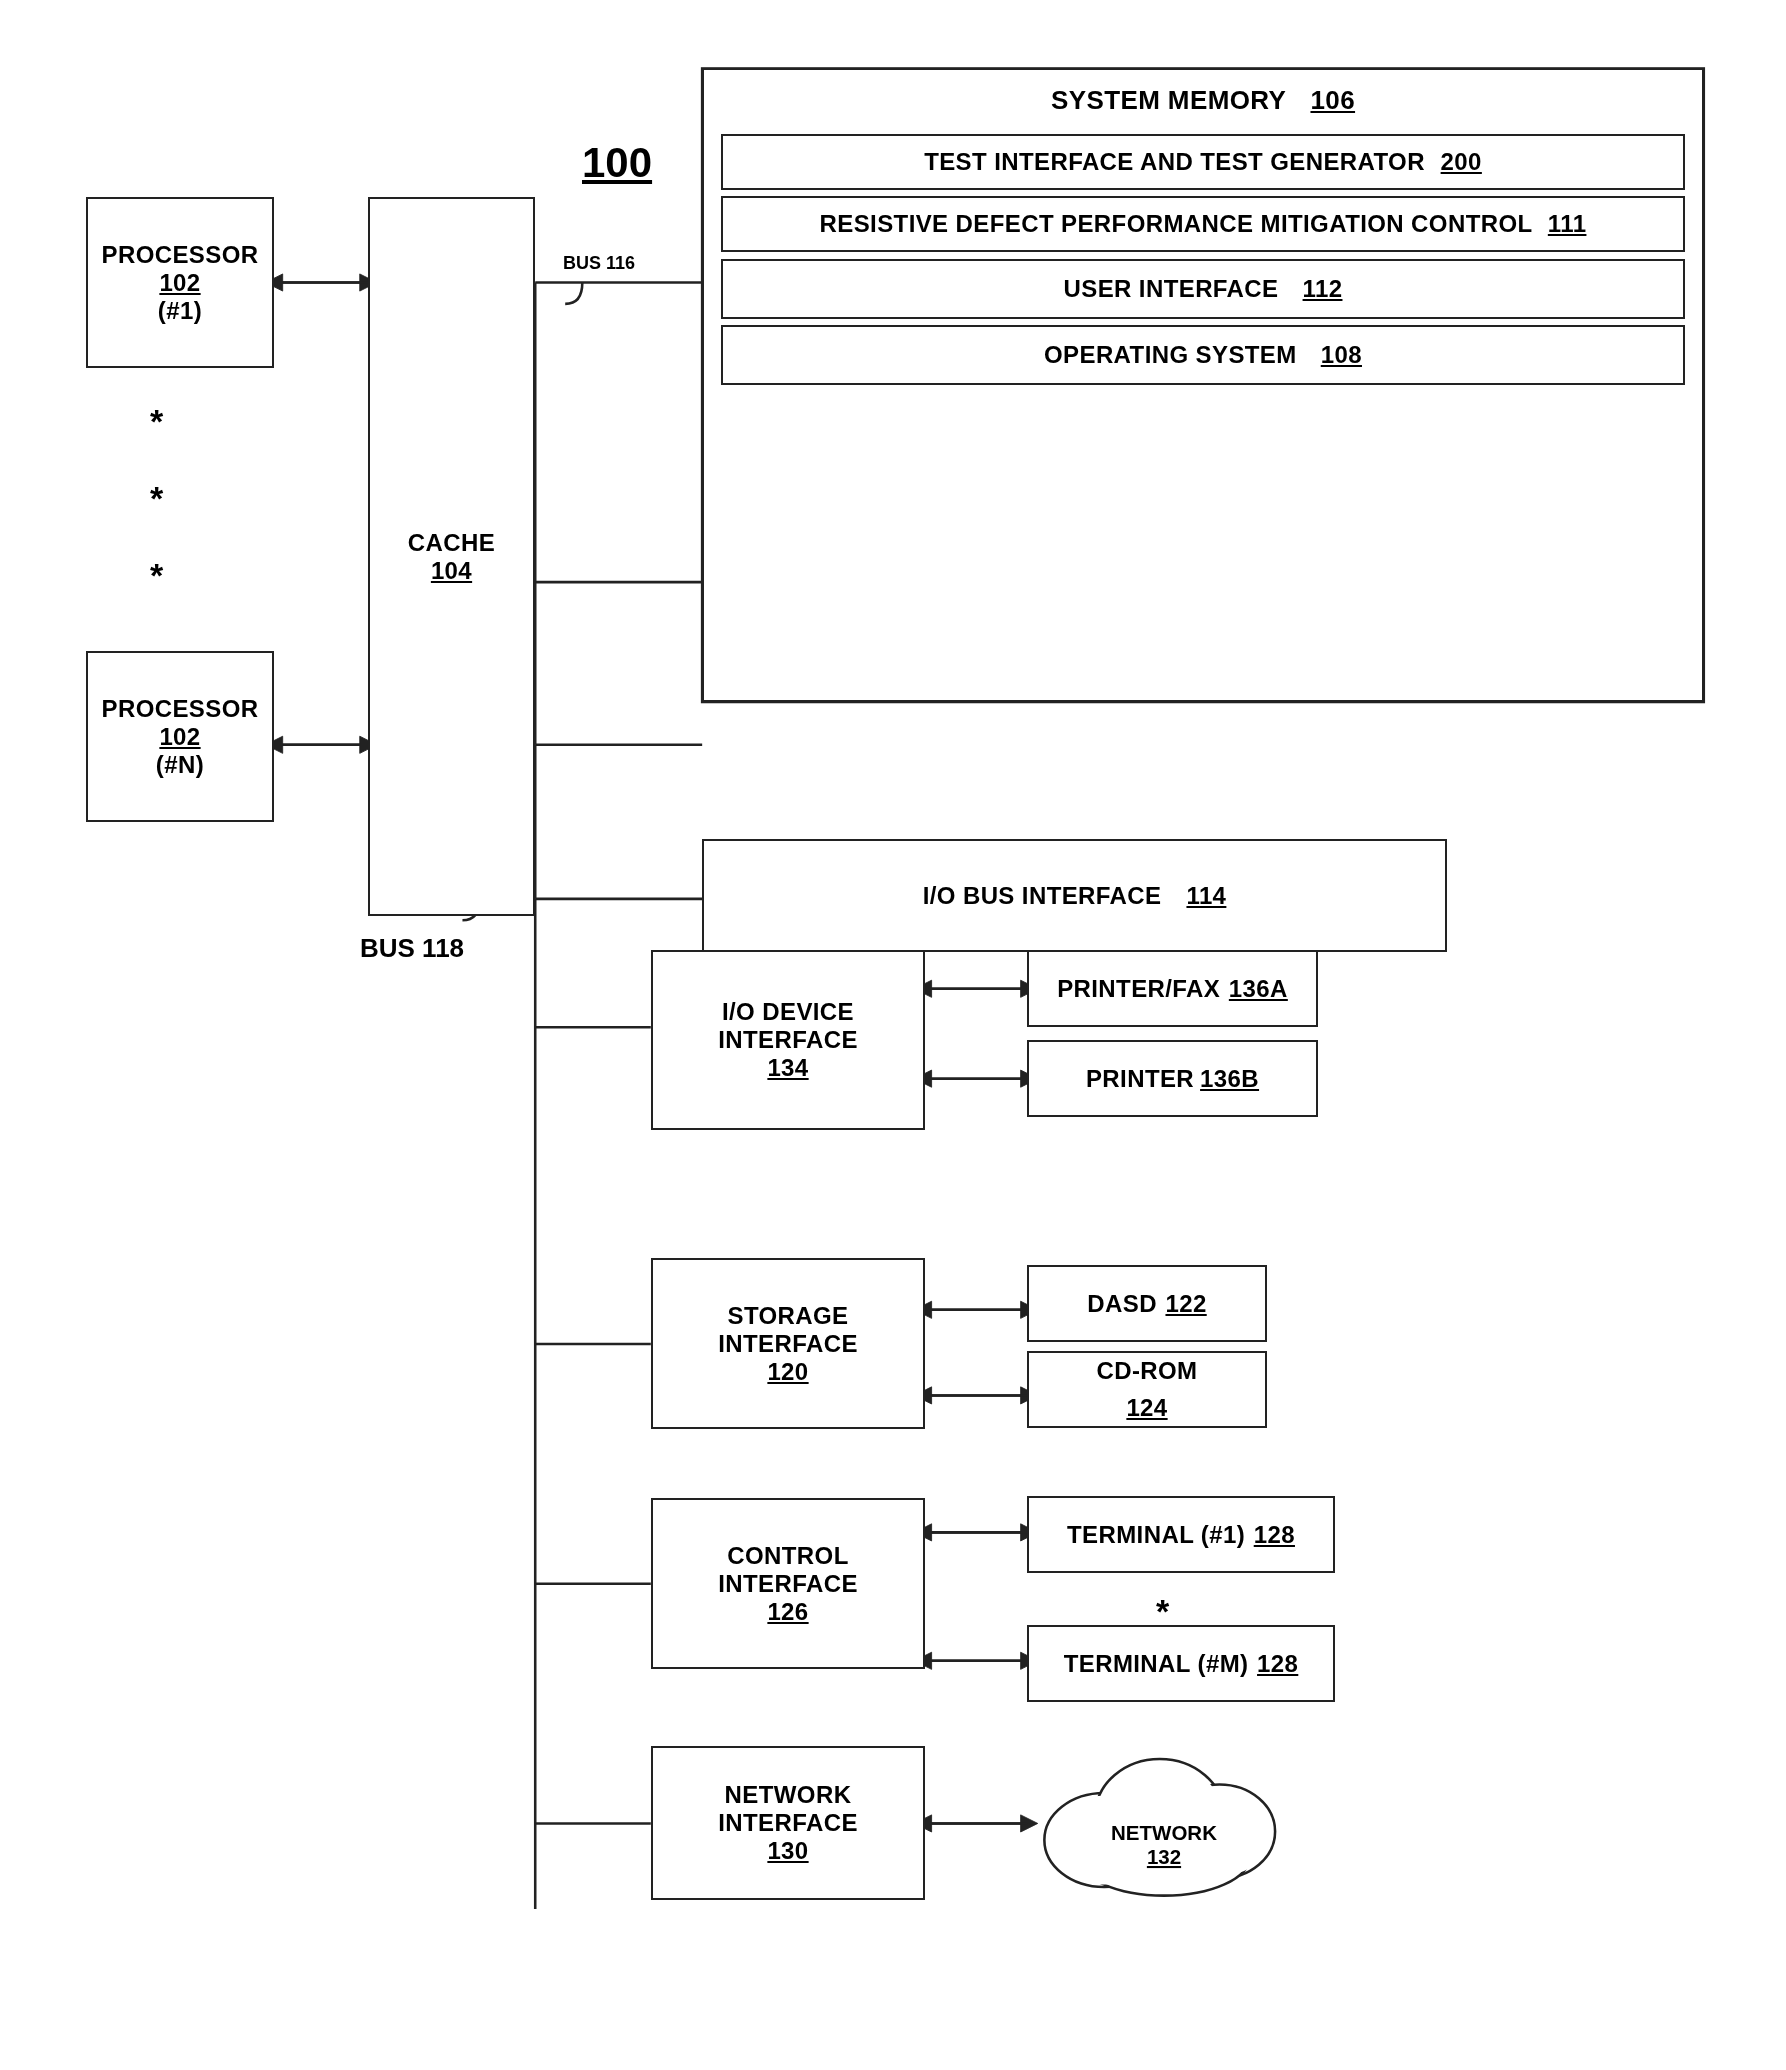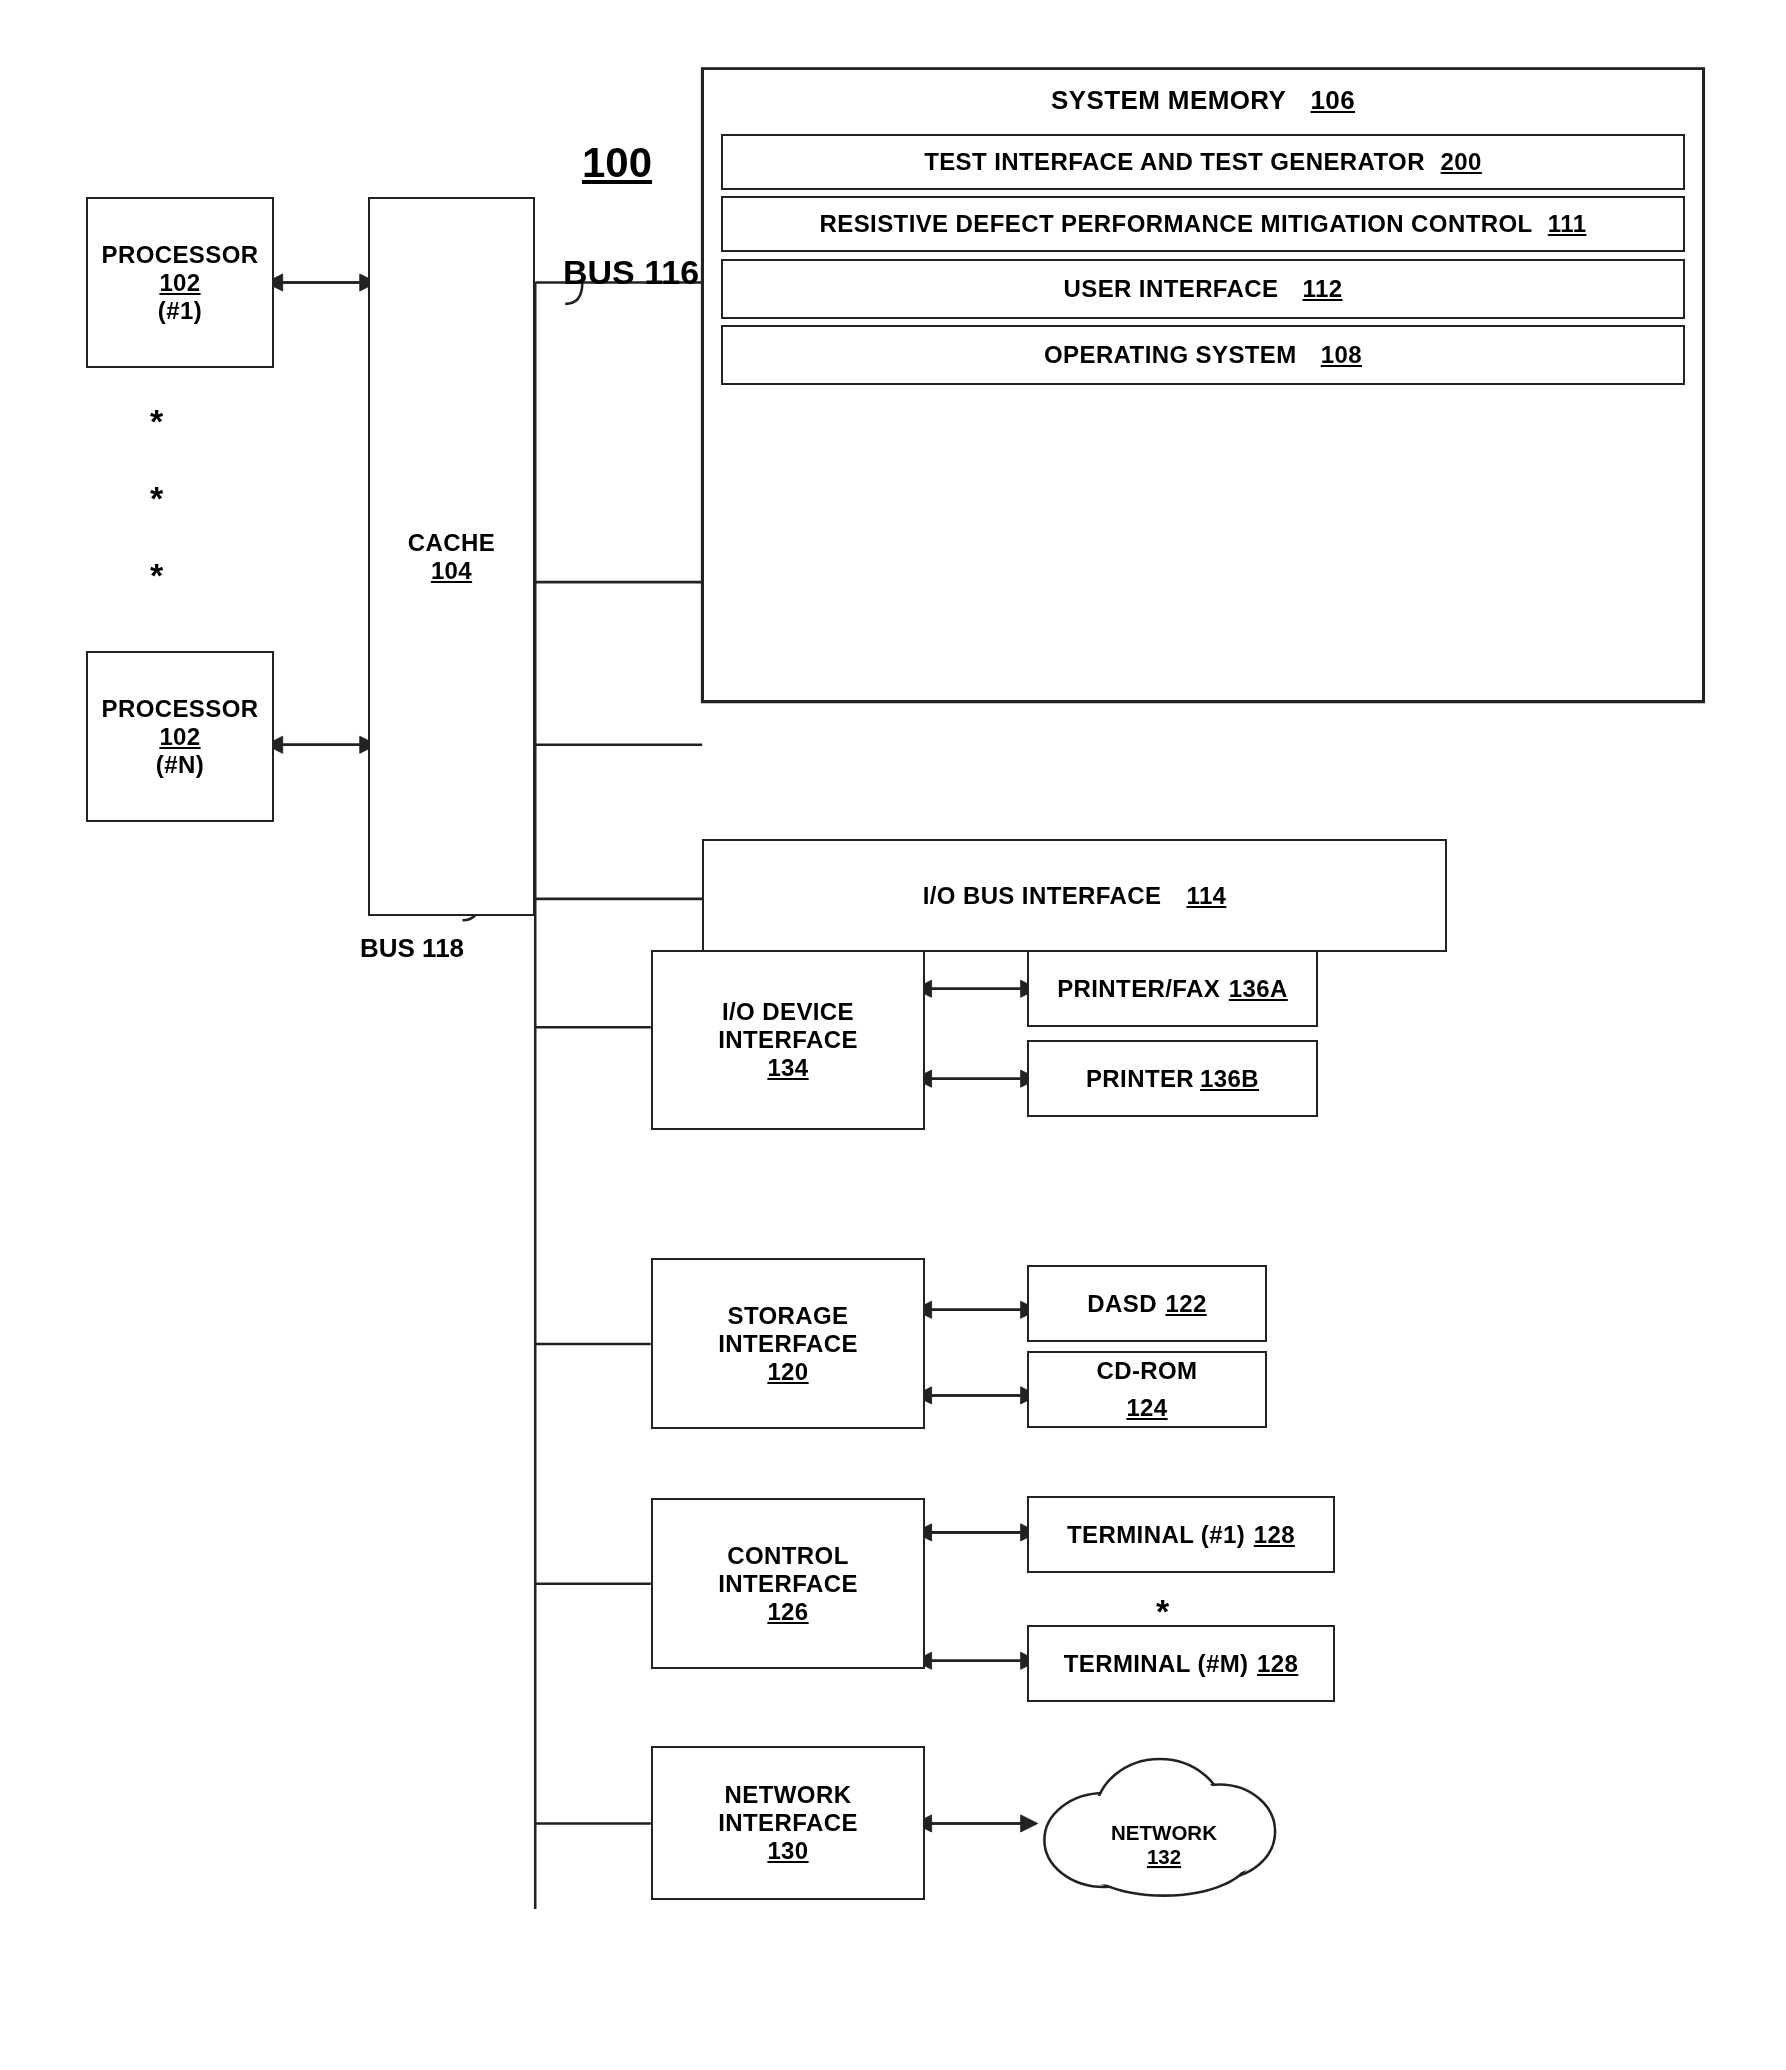--- a/index.html
+++ b/index.html
@@ -148,21 +148,21 @@
   <span>PROCESSOR</span>
   <span class="underline">102</span>
   <span>(#N)</span>
 </div>
 
 <div class="box" style="left:368px; top:197px; width:167px; height:719px;">
   <span>CACHE</span>
   <span class="underline">104</span>
 </div>
 
-<div class="label" style="left:563px; top:253px; font-size:34px;">
+<div class="label" style="left:563px; top:253px; font-size:18px;">
   <span>BUS 116</span>
 </div>
 
 <div class="box" style="left:702px; top:68px; width:1002px; height:634px; justify-content:flex-start; padding:0;">
 
   <div style="width:100%; padding:15.4px 17px 8.6px; font-size:26px; font-weight:bold; text-align:center; border-bottom:0px;">
     <span>SYSTEM MEMORY</span>
     <span class="underline" style="margin-left:17px;">106</span>
   </div>
 

